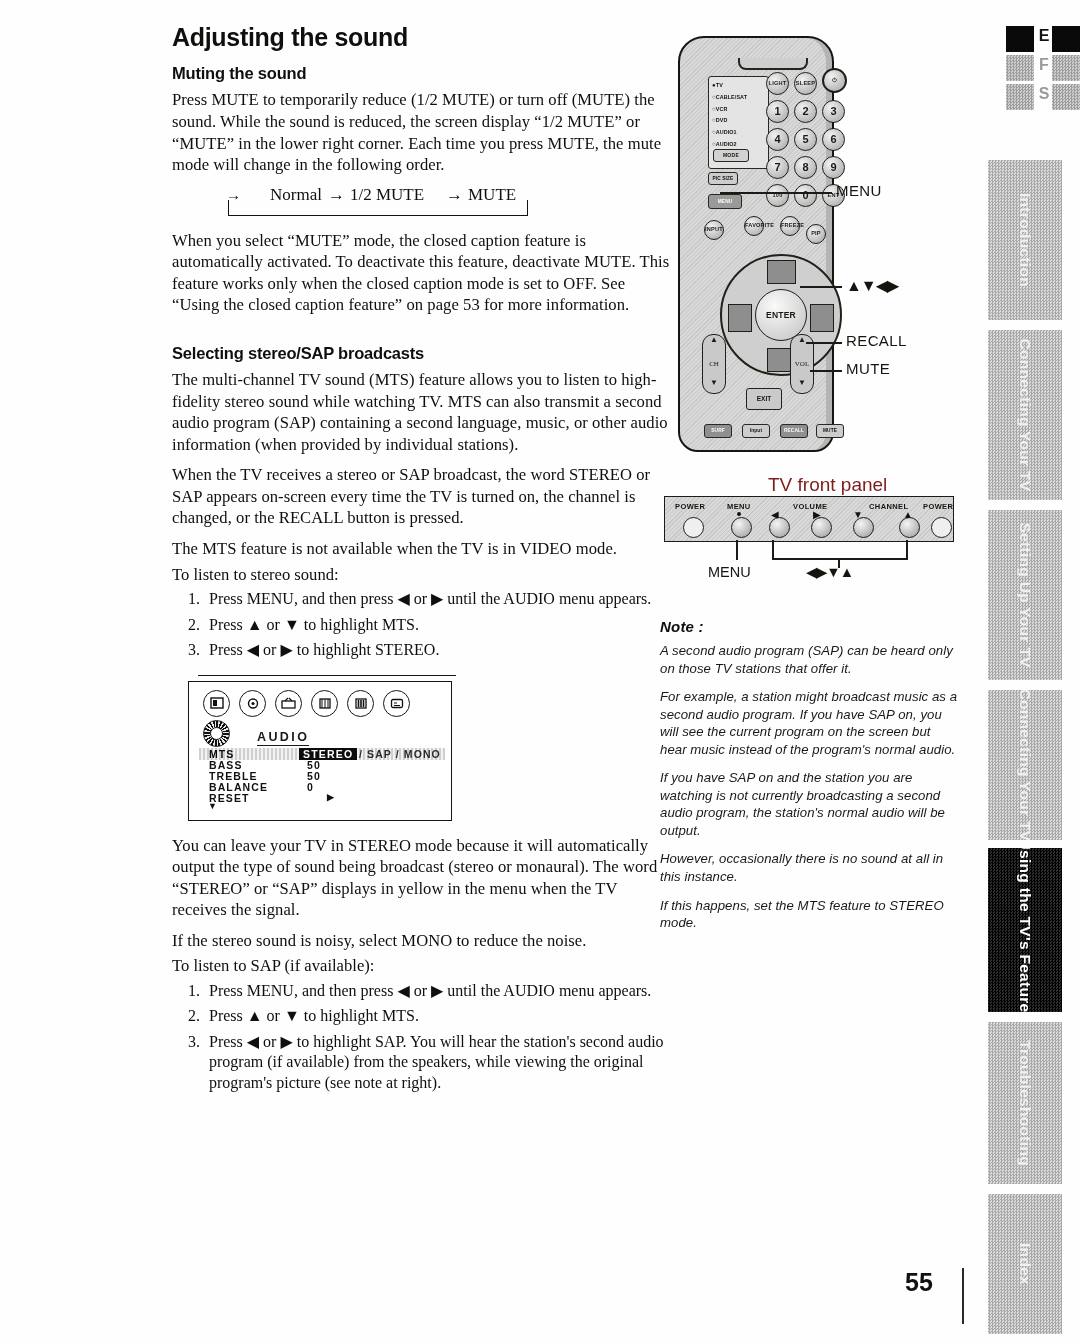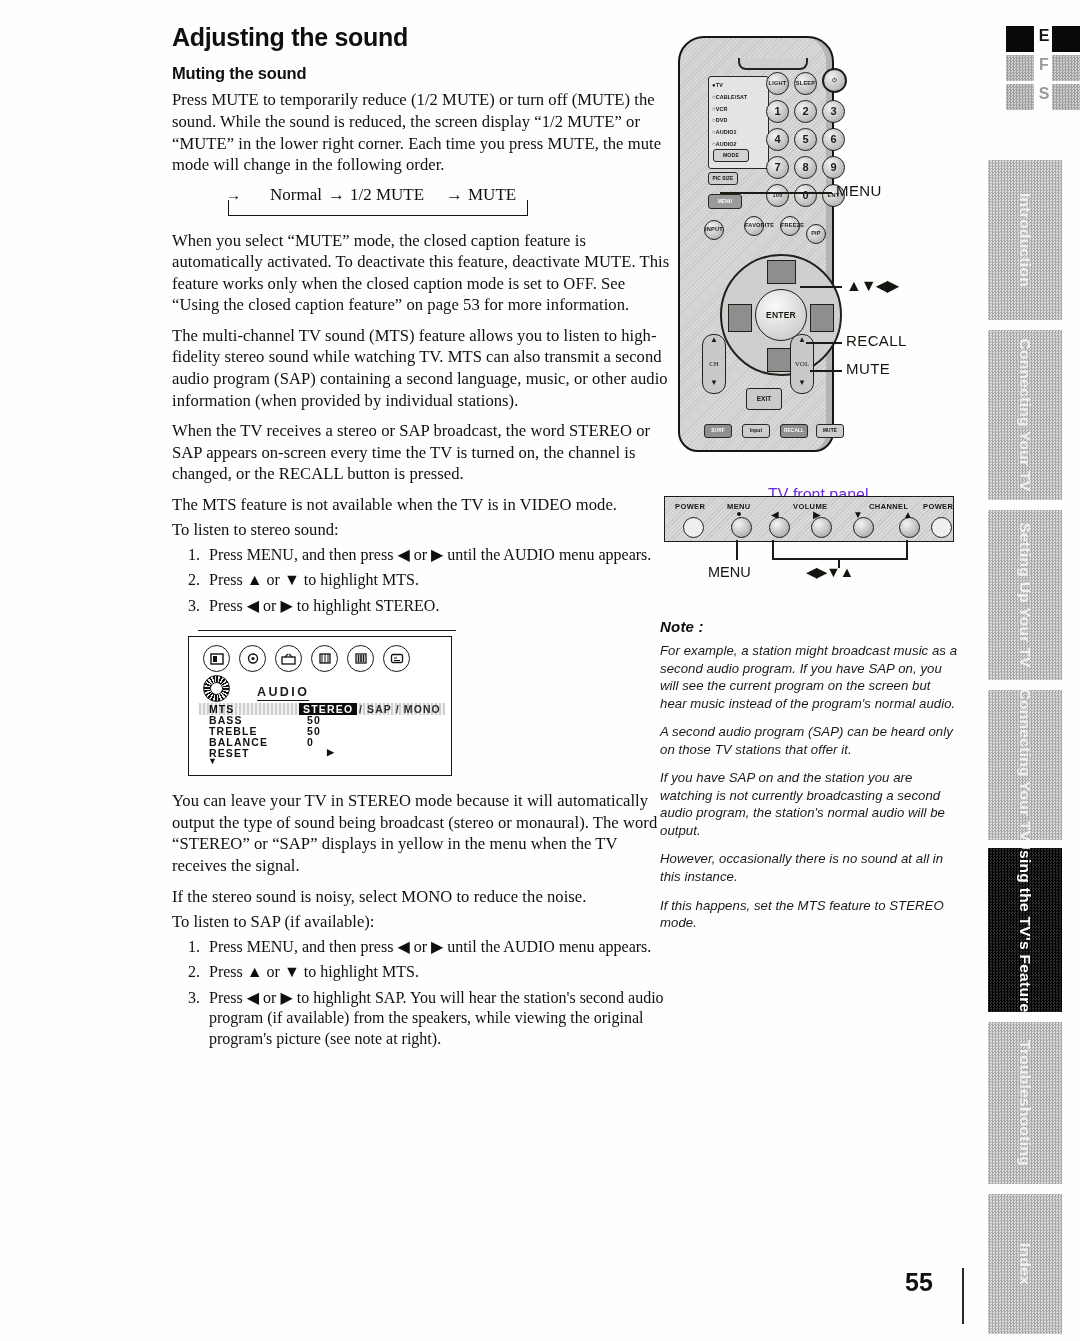--- a/index.html
+++ b/index.html
@@ -193,22 +193,22 @@
   .lead-vert{position:absolute;background:#1b1a14;width:1.6px;}
   .fig-label{
     position:absolute;font-family:"Liberation Sans", sans-serif;
     font-size:15px;letter-spacing:.4px;color:#15140f;white-space:nowrap;
   }
   .fig-label.arrows{font-size:16px;letter-spacing:-1px;}
 
   
   .fig-panel{position:relative;width:305px;height:120px;margin-top:4px;}
   .panel-cap{
-    position:absolute;left:108px;top:12px;
-    font-family:"Liberation Sans", sans-serif;font-size:16px;color:#6d28d9;
+    position:absolute;left:108px;top:0;
+    font-family:"Liberation Sans", sans-serif;font-size:19px;color:#7f1d1d;
   }
   .panel-body{
     position:absolute;left:4px;top:22px;width:288px;height:44px;
     border:1.6px solid #1d1b14;
     background:#d9d9d9;
     background-image:repeating-linear-gradient(135deg, rgba(0,0,0,.08) 0 1px, transparent 1px 3px);
   }
   .panel-body .pbtn{
     position:absolute;top:20px;width:19px;height:19px;border-radius:50%;
     background:radial-gradient(circle at 36% 32%,#f4f4f4,#b5b5b5 70%,#8a8a8a);
@@ -303,20 +303,21 @@
       <span class="lbl" style="left:22px;margin-left:24px;">Normal</span>
       <span class="lbl" style="left:104px;">→</span>
       <span class="lbl" style="left:126px;">1/2 MUTE</span>
       <span class="lbl" style="left:222px;">→</span>
       <span class="lbl" style="left:244px;">MUTE</span>
       <span class="box"></span>
     </div>
 
     <p class="body">When you select “MUTE” mode, the closed caption feature is automatically activated. To deactivate this feature, deactivate MUTE. This feature works only when the closed caption mode is set to OFF. See “Using the closed caption feature” on page 53 for more information.</p>
 
+    <h2 class="sub spaced">Selecting stereo/SAP broadcasts</h2>
     <p class="body">The multi-channel TV sound (MTS) feature allows you to listen to high-fidelity stereo sound while watching TV. MTS can also transmit a second audio program (SAP) containing a second language, music, or other audio information (when provided by individual stations).</p>
     <p class="body">When the TV receives a stereo or SAP broadcast, the word STEREO or SAP appears on-screen every time the TV is turned on, the channel is changed, or the RECALL button is pressed.</p>
     <p class="body tight">The MTS feature is not available when the TV is in VIDEO mode.</p>
     <p class="lead">To listen to stereo sound:</p>
 
     <ol class="steps">
       <li>Press MENU, and then press ◀ or ▶ until the AUDIO menu appears.</li>
       <li>Press ▲ or ▼ to highlight MTS.</li>
       <li>Press ◀ or ▶ to highlight STEREO.</li>
     </ol>
@@ -527,22 +528,22 @@
       <span class="lead-vert" style="left:112px;top:66px;height:19px;"></span>
       <span class="lead-vert" style="left:246px;top:66px;height:19px;"></span>
       <span class="lead-vert" style="left:178px;top:84px;height:10px;"></span>
 
       <span class="panel-lab" style="left:48px;top:90px;">MENU</span>
       <span class="panel-lab" style="left:146px;top:90px;letter-spacing:-1px;">◀▶▼▲</span>
     </div>
 
     <div class="note">
       <h3>Note :</h3>
+      <p>A second audio program (SAP) can be heard only on those TV stations that offer it.</p>
       <p>For example, a station might broadcast music as a second audio program. If you have SAP on, you will see the current program on the screen but hear music instead of the program's normal audio.</p>
-      <p>A second audio program (SAP) can be heard only on those TV stations that offer it.</p>
       <p>If you have SAP on and the station you are watching is not currently broadcasting a second audio program, the station's normal audio will be output.</p>
       <p>However, occasionally there is no sound at all in this instance.</p>
       <p>If this happens, set the MTS feature to STEREO mode.</p>
     </div>
 
   </div>
 
   <div class="tabstrip">
 
     <div class="lang">

